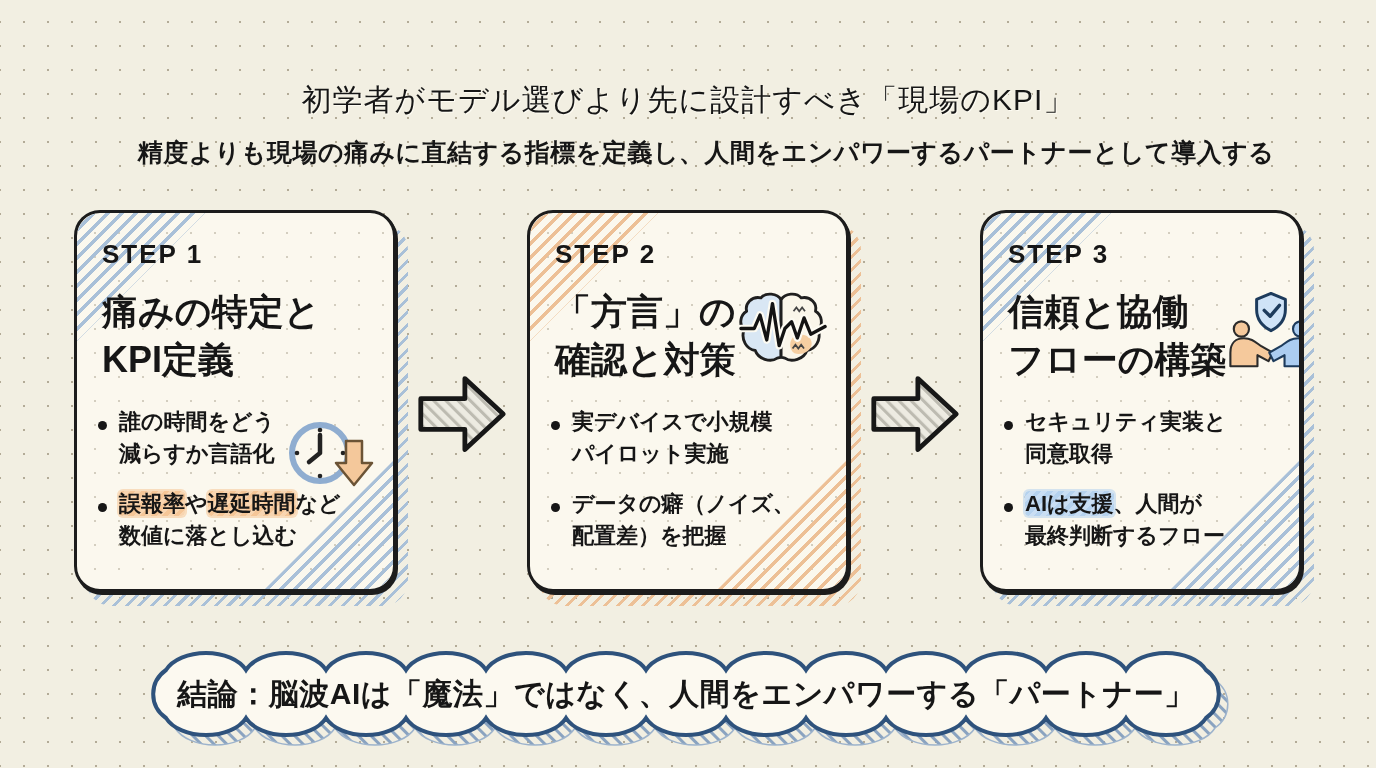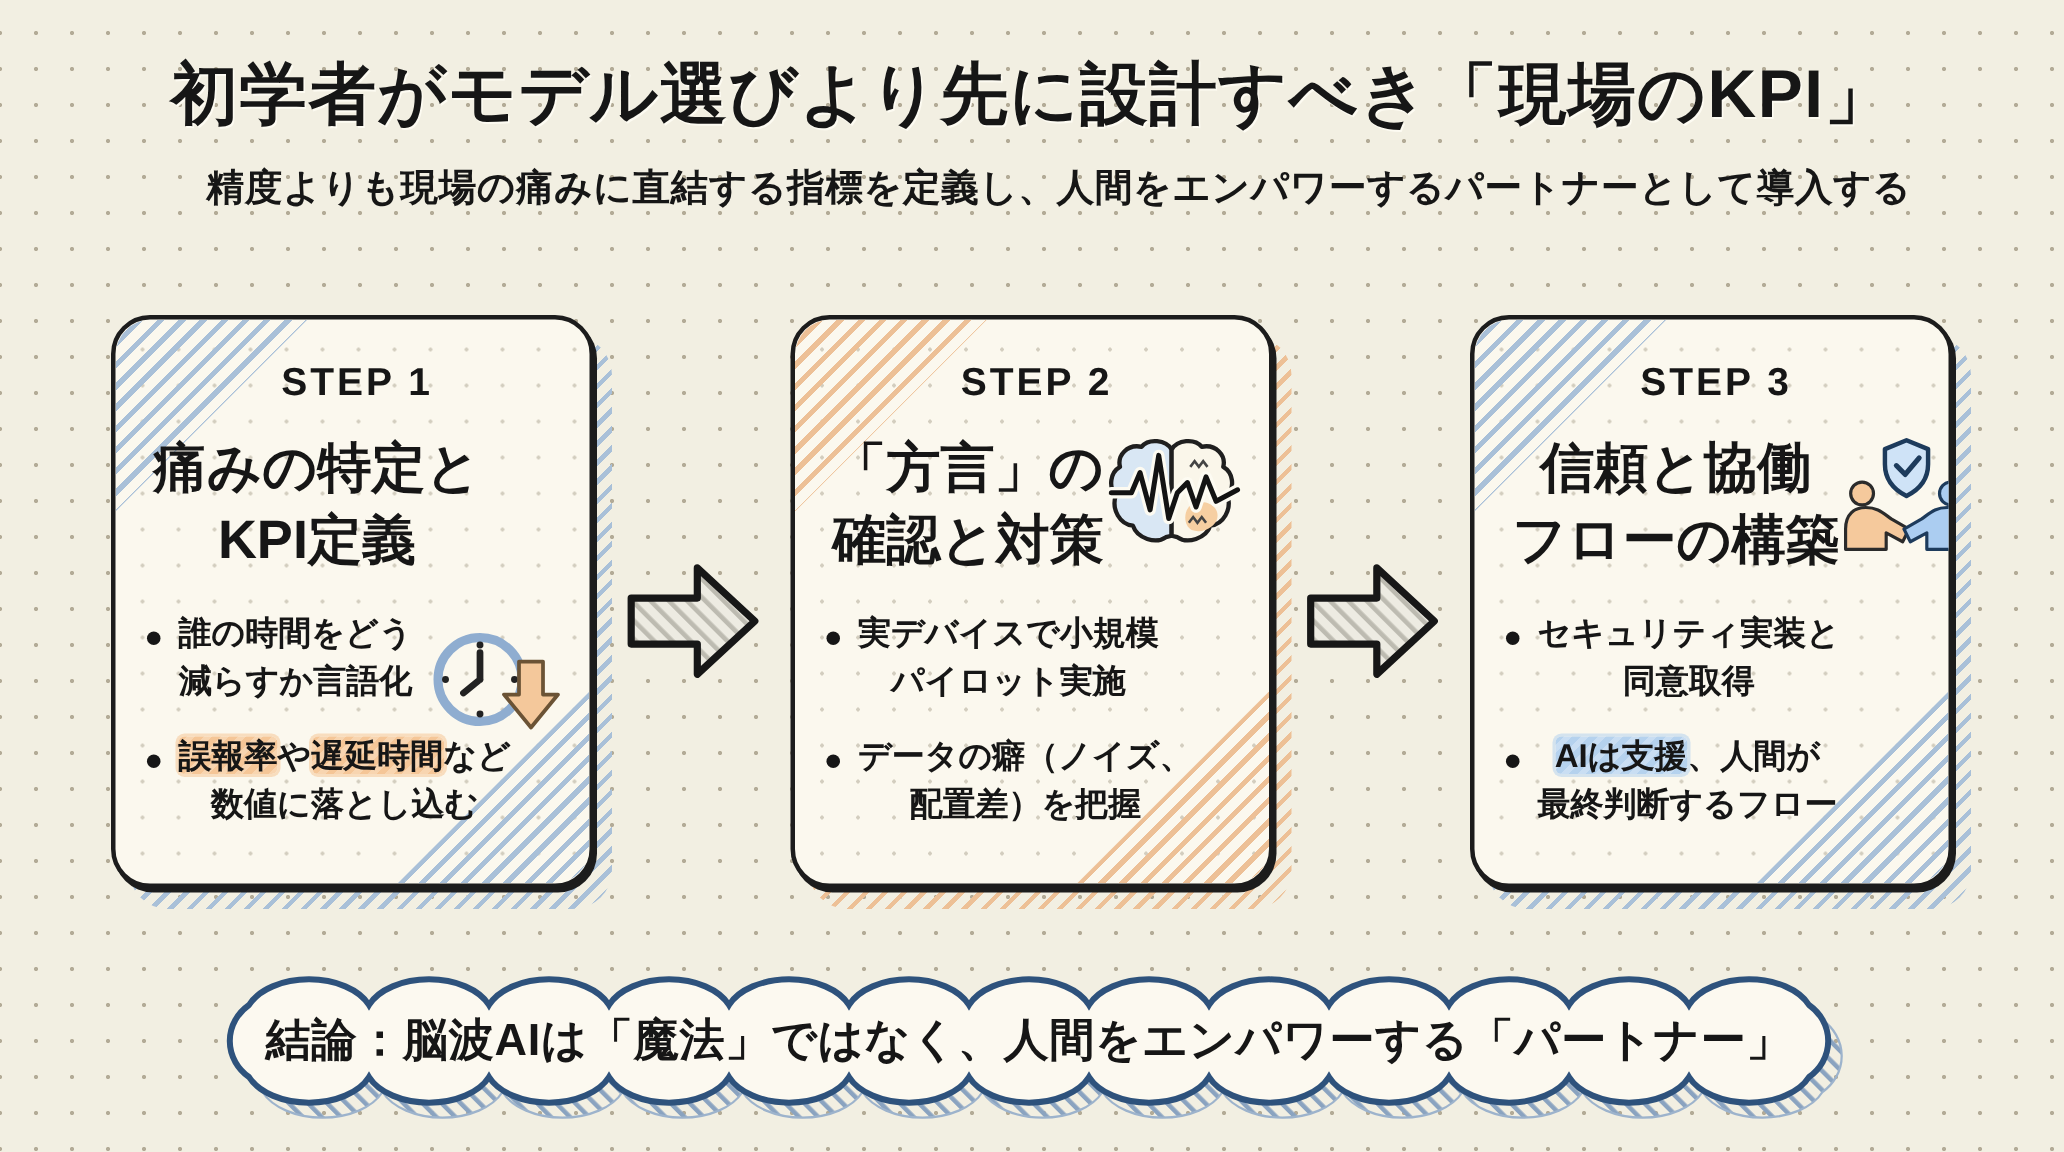--- a/index.html
+++ b/index.html
@@ -4,27 +4,27 @@
 <style>
   html,body{margin:0;padding:0;background:#f2efe2;}
   .stage{
     position:relative;width:1376px;height:768px;margin:0 auto;overflow:hidden;
     background-color:#f2efe2;
     background-image:radial-gradient(#b3ab97 1.3px, rgba(0,0,0,0) 1.5px);
     background-size:24px 24px;background-position:12px 10px;
     font-family:"Liberation Sans","DejaVu Sans",sans-serif;color:#161616;
   }
   .header{position:absolute;top:36px;left:0;right:0;text-align:center;z-index:2;}
-  .title{font-size:45px;font-weight:700;letter-spacing:1px;line-height:1.2;
-    text-shadow:1px 1px 0 #fdfbf2;}
+  .title{font-size:30px;font-weight:400;letter-spacing:1px;line-height:1.2;
+    text-shadow:1px 1px 0 #fdfbf2;margin-top:46px;}
   .subtitle{margin-top:18px;font-size:25px;font-weight:800;letter-spacing:0.5px;margin-left:36px;}
 
   .cards{position:absolute;top:210px;left:74px;right:74px;display:flex;
     justify-content:space-between;align-items:flex-start;z-index:2;}
-  .card-wrap{position:relative;width:322px;height:382px;flex:none;text-align:center;}
+  .card-wrap{position:relative;width:322px;height:382px;flex:none;}
   .card-shadow{position:absolute;inset:0;transform:translate(12px,14px);border-radius:26px;}
   .shadow-blue{background:repeating-linear-gradient(135deg,#a9c0d8 0 3px,rgba(0,0,0,0) 3px 9px);}
   .shadow-orange{background:repeating-linear-gradient(135deg,#edc096 0 3px,rgba(0,0,0,0) 3px 9px);}
   .card{position:absolute;inset:0;border:3px solid #1c1c1c;border-radius:26px;
     box-shadow:2px 3px 0 0 #1c1c1c;
     background-color:#fbf8ee;
     background-image:radial-gradient(rgba(150,142,120,0.4) 1.2px, rgba(0,0,0,0) 1.4px);
     background-size:24px 24px;background-position:6px 8px;
     padding:16px 19px;box-sizing:border-box;overflow:hidden;}
   .corner{position:absolute;width:128px;height:128px;z-index:0;}

